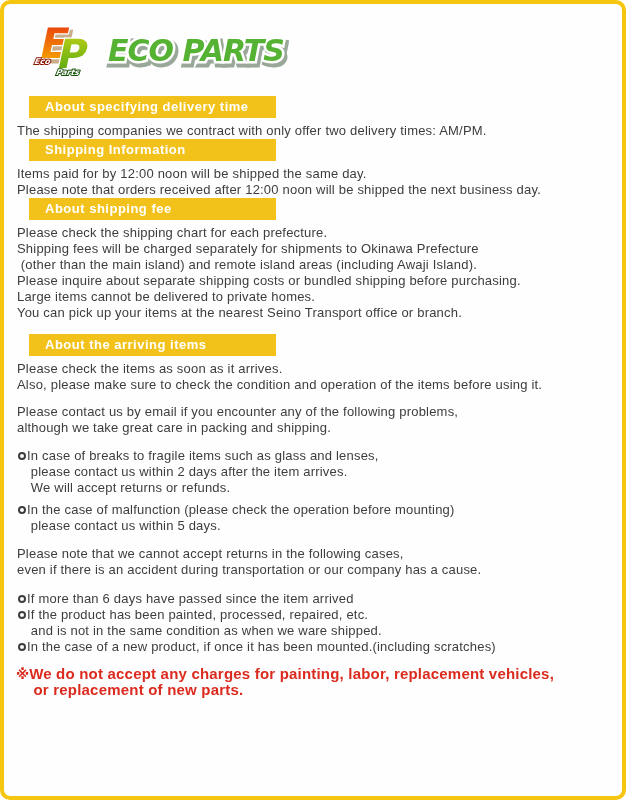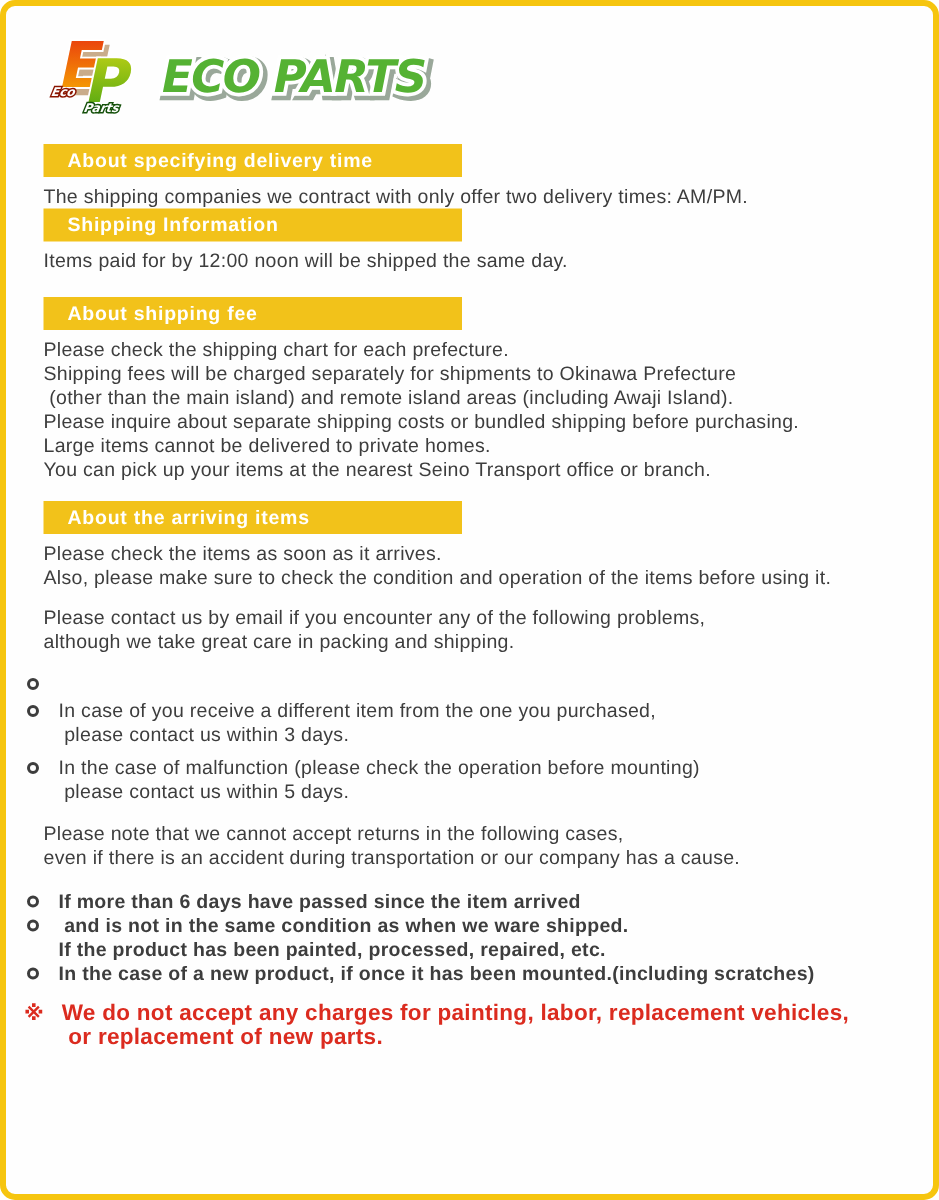--- a/index.html
+++ b/index.html
@@ -10,45 +10,44 @@
     border:4px solid #f6c50f;
     border-radius:10px;
     padding:14px 12px 0 12px;
     font-family:"Liberation Sans", sans-serif;
     color:#3d3d3d;
     overflow:hidden;
   }
   .logo-wrap { margin-left:12px; height:58px; }
   .bar {
     box-sizing:border-box;
-    width:279px;
+    width:247px;
     background:#f2c21a;
     color:#ffffff;
     font-size:13px;
     font-weight:bold;
     letter-spacing:0.5px;
     line-height:14px;
     padding:4px 0 4px 16px;
     margin:0 0 5px 13px;
   }
   .bar1 { margin-top:20px; }
   .bar2 { }
-  .bar3 { margin-top:16px; }
+  .bar3 { }
   .bar4 { margin-top:13px; }
   .para { margin-left:1px; }
   .ln {
     font-size:13px;
     line-height:16px;
     letter-spacing:0.2px;
     white-space:pre;
-    margin-left:12px;
   }
   .mt11 { margin-top:11px; }
   .mt12 { margin-top:12px; }
-  .mt13 { margin-top:13px;font-weight:bold; }
+  .mt13 { margin-top:13px; }
   .bullet { display:flex; align-items:flex-start; margin-left:2px; }
   .bullet + .bullet { margin-top:6px; }
   .tight .bullet + .bullet { margin-top:0; }
   .bdot {
     flex:0 0 auto;
     width:4px; height:4px;
     border:2.5px solid #3d3d3d;
     border-radius:50%;
     margin:4px 1px 0 0;
   }
@@ -103,20 +102,21 @@
   </div>
   <div class="para">
     <div class="ln">The shipping companies we contract with only offer two delivery times: AM/PM.</div>
   </div>
 
   <div class="bar bar2">
     <span>Shipping Information</span>
   </div>
   <div class="para">
     <div class="ln">Items paid for by 12:00 noon will be shipped the same day.</div>
+    <div class="ln">Please note that orders received after 12:00 noon will be shipped the next business day.</div>
   </div>
 
   <div class="bar bar3">
     <span>About shipping fee</span>
   </div>
   <div class="para">
     <div class="ln">Please check the shipping chart for each prefecture.</div>
     <div class="ln">Shipping fees will be charged separately for shipments to Okinawa Prefecture</div>
     <div class="ln"> (other than the main island) and remote island areas (including Awaji Island).</div>
     <div class="ln">Please inquire about separate shipping costs or bundled shipping before purchasing.</div>
@@ -132,26 +132,24 @@
     <div class="ln">Also, please make sure to check the condition and operation of the items before using it.</div>
   </div>
   <div class="para mt11">
     <div class="ln">Please contact us by email if you encounter any of the following problems,</div>
     <div class="ln">although we take great care in packing and shipping.</div>
   </div>
 
   <div class="mt12">
     <div class="bullet">
       <span class="bdot"></span>
-    </div>
-    <div class="bullet">
-      <span class="bdot"></span>
       <div>
-        <div class="ln">In case of you receive a different item from the one you purchased,</div>
-        <div class="ln"> please contact us within 3 days.</div>
+        <div class="ln">In case of breaks to fragile items such as glass and lenses,</div>
+        <div class="ln"> please contact us within 2 days after the item arrives.</div>
+        <div class="ln"> We will accept returns or refunds.</div>
       </div>
     </div>
     <div class="bullet">
       <span class="bdot"></span>
       <div>
         <div class="ln">In the case of malfunction (please check the operation before mounting)</div>
         <div class="ln"> please contact us within 5 days.</div>
       </div>
     </div>
   </div>
@@ -164,22 +162,22 @@
   <div class="mt13 tight">
     <div class="bullet">
       <span class="bdot"></span>
       <div>
         <div class="ln">If more than 6 days have passed since the item arrived</div>
       </div>
     </div>
     <div class="bullet">
       <span class="bdot"></span>
       <div>
+        <div class="ln">If the product has been painted, processed, repaired, etc.</div>
         <div class="ln"> and is not in the same condition as when we ware shipped.</div>
-        <div class="ln">If the product has been painted, processed, repaired, etc.</div>
       </div>
     </div>
     <div class="bullet">
       <span class="bdot"></span>
       <div>
         <div class="ln">In the case of a new product, if once it has been mounted.(including scratches)</div>
       </div>
     </div>
   </div>
 

